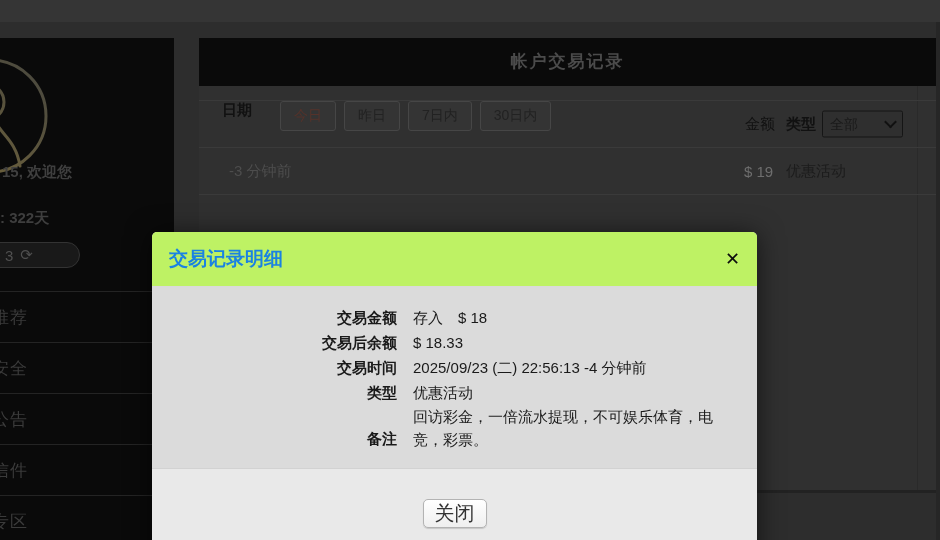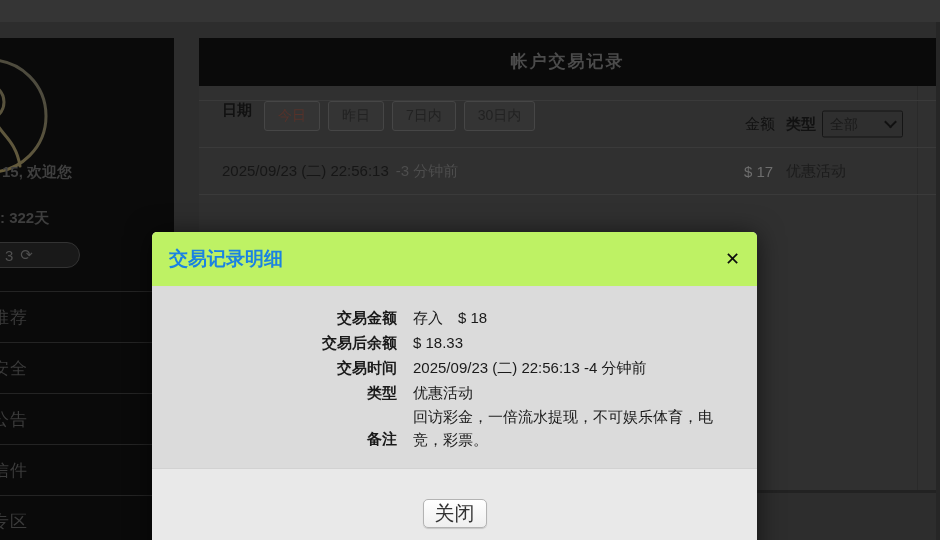--- a/index.html
+++ b/index.html
@@ -33,21 +33,21 @@
   .panel{position:absolute;left:199px;top:38px;width:737px;height:452px;background:#303030;border-bottom:3px solid #222;box-sizing:content-box;}
   .panel-vline{position:absolute;left:718px;top:48px;bottom:0;width:1px;background:#2a2a2a;}
   .panel-header{height:48px;background:#0a0a0a;text-align:center;line-height:48px;
     font-size:17px;font-weight:bold;letter-spacing:2px;color:#4b4b4b;}
   .filter-row{position:relative;margin-top:14px;height:48px;
     border-top:1px solid #3a3a3a;border-bottom:1px solid #3a3a3a;
     display:flex;align-items:flex-start;padding-left:23px;box-sizing:border-box;}
   .date-label{font-size:15px;font-weight:bold;color:#111;}
   .fbtn{margin-left:8px;height:28px;padding:0 13px;background:#343434;border:1px solid #464646;
     border-radius:3px;font-size:14px;color:#222;display:flex;align-items:center;cursor:pointer;}
-  .fbtn:first-of-type{margin-left:12px;}
+  .fbtn:first-of-type{margin-left:28px;}
   .fbtn.today{color:#56322a;}
   .amount-label{position:absolute;left:546px;top:50%;transform:translateY(-50%);font-size:15px;font-weight:normal;color:#111;}
   .type-label{position:absolute;left:587px;top:50%;transform:translateY(-50%);font-size:15px;font-weight:bold;color:#111;}
   .type-select{position:absolute;left:623px;top:50%;transform:translateY(-50%);
     width:81px;height:27px;box-sizing:border-box;background:#2f2f2f;border:1px solid #151515;border-radius:2px;
     display:flex;align-items:center;padding:0 7px;font-size:14px;color:#1a1a1a;cursor:pointer;}
   .chevron{margin-left:auto;width:7px;height:7px;border-left:2px solid #111;border-bottom:2px solid #111;
     transform:rotate(-45deg);margin-top:-4px;}
   .tx-row{position:relative;height:47px;border-bottom:1px solid #3a3a3a;
     display:flex;align-items:center;padding-left:23px;font-size:15px;box-sizing:border-box;cursor:pointer;}
@@ -132,23 +132,22 @@
     <div class="fbtn">30日内</div>
     <span class="amount-label">金额</span>
     <span class="type-label">类型</span>
     <div class="type-select">
       <span>全部</span>
       <span class="chevron"></span>
     </div>
   </div>
 
   <div class="tx-row">
-    <span class="tx-date">2025/09/23 (二) 22:56:13</span>
     <span class="tx-ago">-3 分钟前</span>
-    <span class="tx-amount">$ 17</span>
+    <span class="tx-amount">$ 19</span>
     <span class="tx-type">优惠活动</span>
   </div>
 </div>
 
 <div class="modal">
   <div class="modal-header">
     <span class="modal-title">交易记录明细</span>
     <span class="modal-close">✕</span>
   </div>
   <div class="modal-body">

